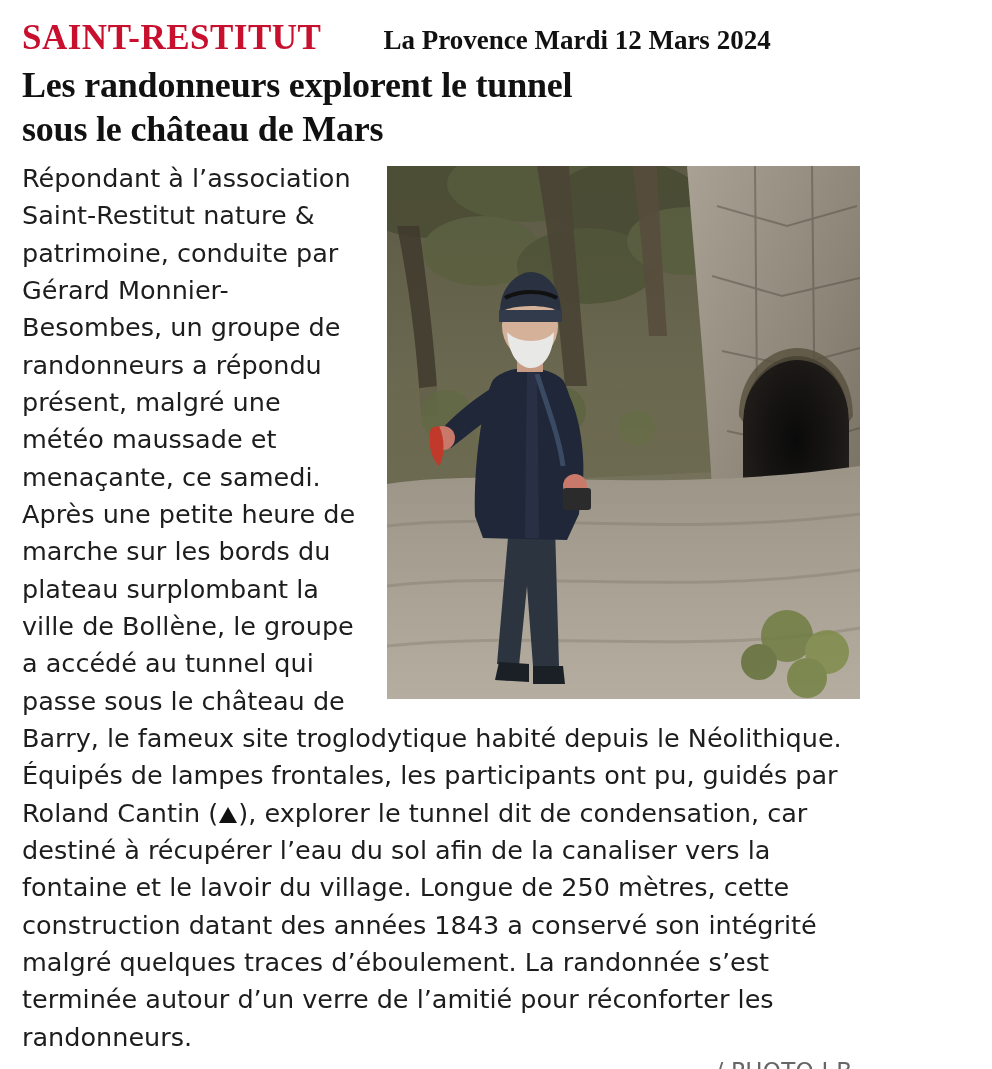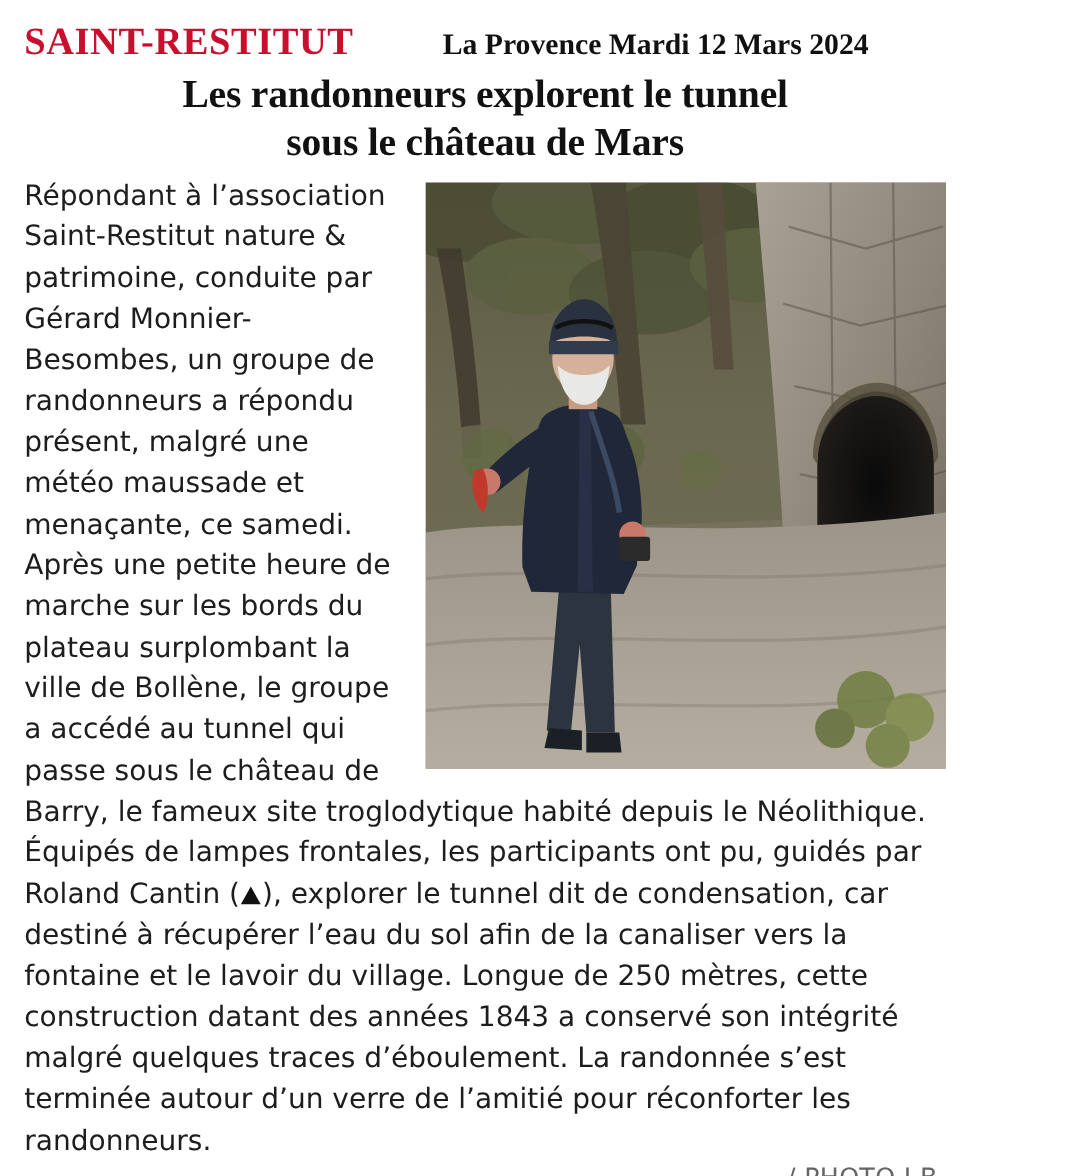--- a/index.html
+++ b/index.html
@@ -34,35 +34,34 @@
     font-size: 35px;
     letter-spacing: 0.5px;
     color: #c8102e;
     white-space: nowrap;
   }
   .source-line {
     font-family: "Liberation Serif", serif;
     font-weight: bold;
     font-size: 27px;
     color: #111111;
-    margin-left: 81px;
+    margin-left: 62px;
     white-space: nowrap;
   }
   .headline {
     font-family: "Liberation Serif", serif;
     font-weight: bold;
     font-size: 36px;
     line-height: 1.22;
     color: #111111;
     padding: 6px 22px 0 22px;
     letter-spacing: -0.2px;
   }
   .headline .line {
     display: block;
-    text-align: center;
   }
   .body-area {
     padding: 8px 22px 0 22px;
     position: relative;
   }
   .photo {
     float: right;
     width: 473px;
     height: 533px;
     margin: 6px 0 10px 22px;

